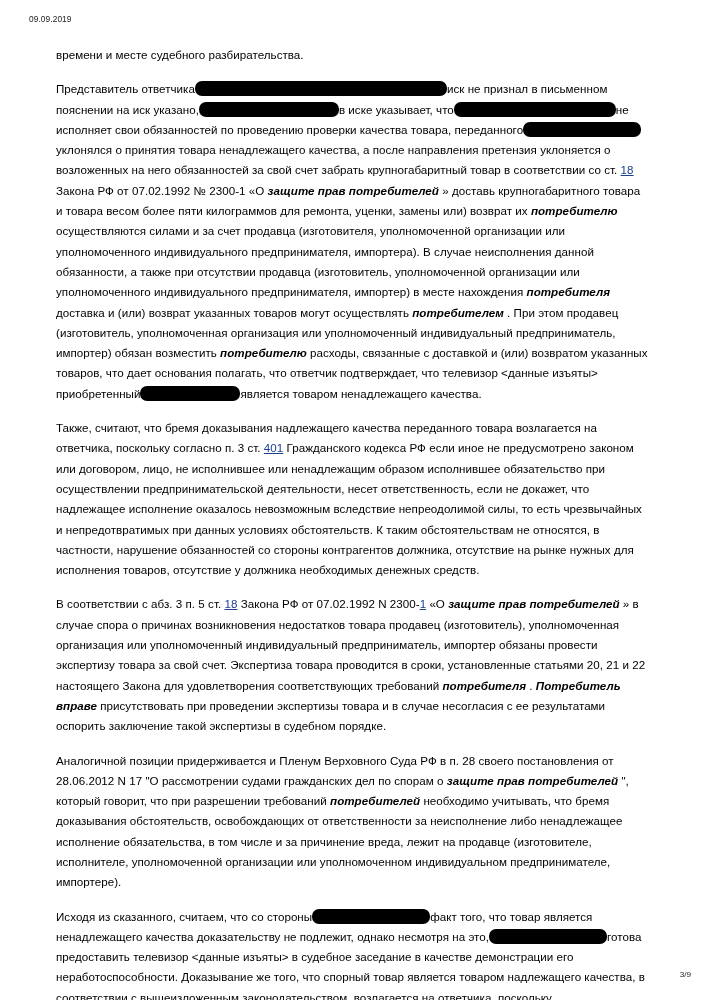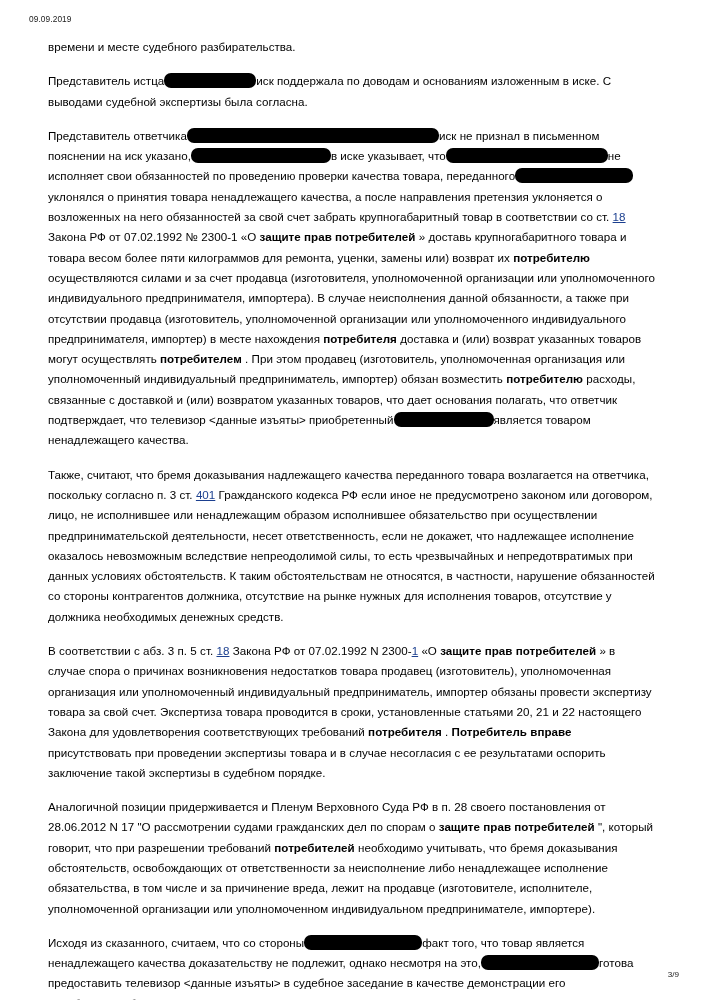--- a/index.html
+++ b/index.html
@@ -63,43 +63,43 @@
   }
   .page-footer .ftr-url {
     margin-left: 30px;
     flex: 0 1 auto;
     max-width: 610px;
     overflow: hidden;
     text-overflow: ellipsis;
   }
   .page-footer .ftr-page {
     margin-left: auto;
-    margin-right: 28px;
+    margin-right: 16px;
     flex: 0 0 auto;
   }
 
   
   .doc-body {
     position: absolute;
     top: 33px;
     left: 44px;
     width: 616px;
   }
   .para {
     font-size: 11.6px;
     line-height: 20.3px;
     text-align: left;
-    margin: 4px;
+    margin: 12px;
     color: #000000;
     letter-spacing: 0.03px;
   }
   .para + .para {
     margin-top: 14px;
   }
-  .b { font-weight: bold; }
+  .b { font-weight: bold; font-style: italic; }
   .lnk {
     color: #1b3f8f;
   }
 
   
   .redact {
     display: inline-block;
     background: #000000;
     border-radius: 7px;
     vertical-align: -3px;
@@ -117,21 +117,20 @@
 <body>
 
 <div class="page">
 
   <div class="page-header">
     <span class="hdr-date">09.09.2019</span>
   </div>
 
   <div class="doc-body">
       <p class="para"><span>времени и месте судебного разбирательства.</span></p>
-      <p class="para"><span>Представитель истца</span><span class="redact r-92"></span><span>иск поддержала по доводам и основаниям изложенным в иске. С выводами судебной экспертизы была согласна.</span></p>
       <p class="para"><span>Представитель ответчика</span><span class="redact r-252"></span><span>иск не признал в письменном пояснении на иск указано,</span><span class="redact r-140"></span><span>в иске указывает, что</span><span class="redact r-162"></span><span>не исполняет свои обязанностей по проведению проверки качества товара, переданного</span><span class="redact r-118"></span><span>уклонялся о принятия товара ненадлежащего качества, а после направления претензия уклоняется о возложенных на него обязанностей за свой счет забрать крупногабаритный товар в соответствии со ст. </span><a class="lnk" href="#">18</a><span> Закона РФ от 07.02.1992 № 2300-1 «О </span><span class="b">защите прав потребителей</span><span> » доставь крупногабаритного товара и товара весом более пяти килограммов для ремонта, уценки, замены или) возврат их </span><span class="b">потребителю</span><span> осуществляются силами и за счет продавца (изготовителя, уполномоченной организации или уполномоченного индивидуального предпринимателя, импортера). В случае неисполнения данной обязанности, а также при отсутствии продавца (изготовитель, уполномоченной организации или уполномоченного индивидуального предпринимателя, импортер) в месте нахождения </span><span class="b">потребителя</span><span> доставка и (или) возврат указанных товаров могут осуществлять </span><span class="b">потребителем</span><span> . При этом продавец (изготовитель, уполномоченная организация или уполномоченный индивидуальный предприниматель, импортер) обязан возместить </span><span class="b">потребителю</span><span> расходы, связанные с доставкой и (или) возвратом указанных товаров, что дает основания полагать, что ответчик подтверждает, что телевизор &lt;данные изъяты&gt; приобретенный</span><span class="redact r-100"></span><span>является товаром ненадлежащего качества.</span></p>
       <p class="para"><span>Также, считают, что бремя доказывания надлежащего качества переданного товара возлагается на ответчика, поскольку согласно п. 3 ст. </span><a class="lnk" href="#">401</a><span> Гражданского кодекса РФ если иное не предусмотрено законом или договором, лицо, не исполнившее или ненадлежащим образом исполнившее обязательство при осуществлении предпринимательской деятельности, несет ответственность, если не докажет, что надлежащее исполнение оказалось невозможным вследствие непреодолимой силы, то есть чрезвычайных и непредотвратимых при данных условиях обстоятельств. К таким обстоятельствам не относятся, в частности, нарушение обязанностей со стороны контрагентов должника, отсутствие на рынке нужных для исполнения товаров, отсутствие у должника необходимых денежных средств.</span></p>
       <p class="para"><span>В соответствии с абз. 3 п. 5 ст. </span><a class="lnk" href="#">18</a><span> Закона РФ от 07.02.1992 N 2300-</span><a class="lnk" href="#">1</a><span> «О </span><span class="b">защите прав потребителей</span><span> » в случае спора о причинах возникновения недостатков товара продавец (изготовитель), уполномоченная организация или уполномоченный индивидуальный предприниматель, импортер обязаны провести экспертизу товара за свой счет. Экспертиза товара проводится в сроки, установленные статьями 20, 21 и 22 настоящего Закона для удовлетворения соответствующих требований </span><span class="b">потребителя</span><span> . </span><span class="b">Потребитель вправе</span><span> присутствовать при проведении экспертизы товара и в случае несогласия с ее результатами оспорить заключение такой экспертизы в судебном порядке.</span></p>
       <p class="para"><span>Аналогичной позиции придерживается и Пленум Верховного Суда РФ в п. 28 своего постановления от 28.06.2012 N 17 "О рассмотрении судами гражданских дел по спорам о </span><span class="b">защите прав потребителей</span><span> ", который говорит, что при разрешении требований </span><span class="b">потребителей</span><span> необходимо учитывать, что бремя доказывания обстоятельств, освобождающих от ответственности за неисполнение либо ненадлежащее исполнение обязательства, в том числе и за причинение вреда, лежит на продавце (изготовителе, исполнителе, уполномоченной организации или уполномоченном индивидуальном предпринимателе, импортере).</span></p>
       <p class="para"><span>Исходя из сказанного, считаем, что со стороны</span><span class="redact r-118"></span><span>факт того, что товар является ненадлежащего качества доказательству не подлежит, однако несмотря на это,</span><span class="redact r-118"></span><span>готова предоставить телевизор &lt;данные изъяты&gt; в судебное заседание в качестве демонстрации его неработоспособности. Доказывание же того, что спорный товар является товаром надлежащего качества, в соответствии с вышеизложенным законодательством, возлагается на ответчика, поскольку</span><span class="redact r-100"></span></p>
     </div>
 
   <div class="page-footer">
     <span class="ftr-page">3/9</span>
   </div>

